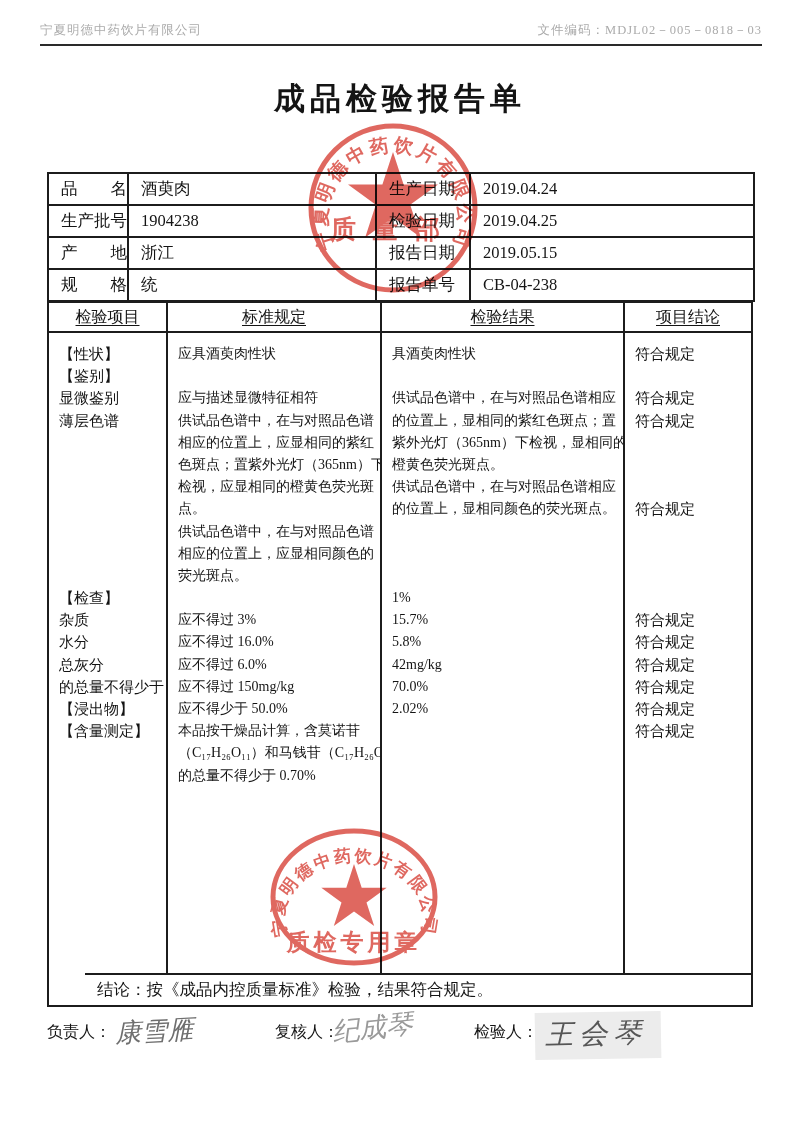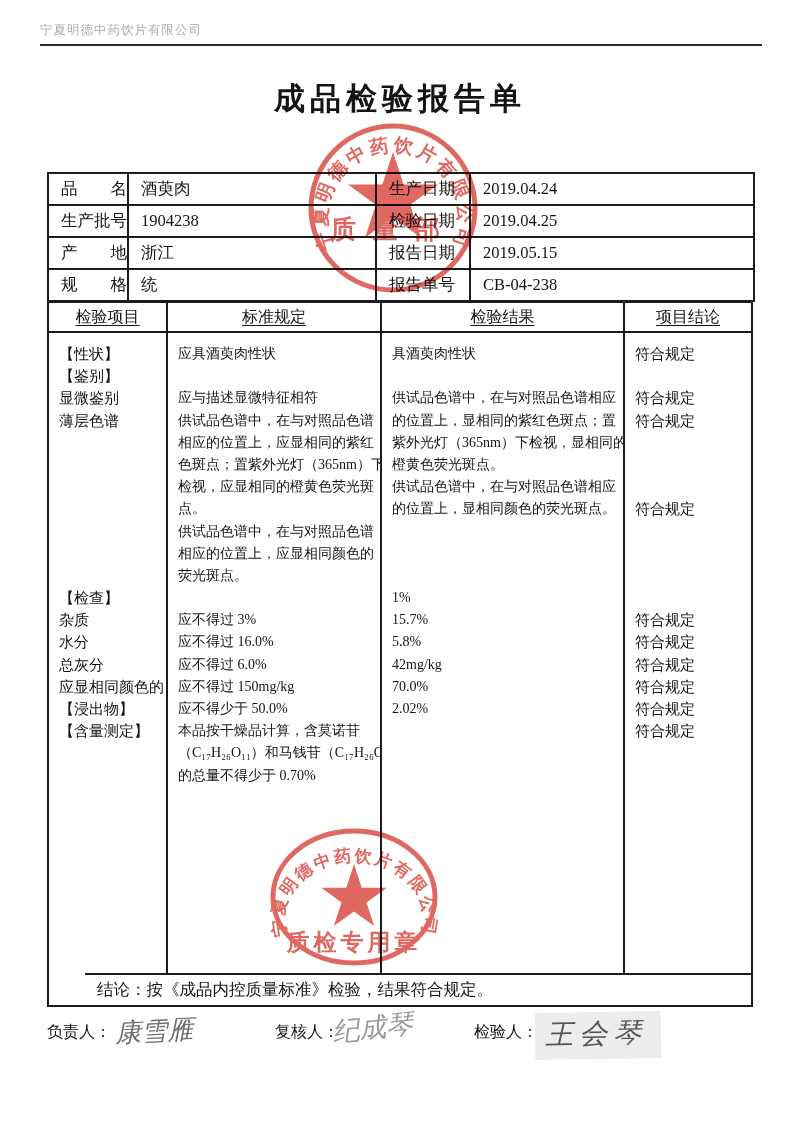--- a/index.html
+++ b/index.html
@@ -72,20 +72,21 @@
   .stamp-top{top:116px;left:300px;}
   .stamp-bottom{top:824px;left:266px;}
 </style>
 </head>
 <body>
 
 <div>
 
   <div class="page-header">
     <span class="faint">宁夏明德中药饮片有限公司</span>
+    <span class="faint">文件编码：MDJL02－005－0818－03</span>
   </div>
 
   <div class="doc-title">成品检验报告单</div>
 
   <table class="info-table">
     <colgroup>
         <col style="width:80px">
         <col style="width:248px">
         <col style="width:94px">
         <col style="width:284px">
@@ -141,21 +142,21 @@
           <div class="tline">&nbsp;</div>
           <div class="tline">&nbsp;</div>
           <div class="tline">&nbsp;</div>
           <div class="tline">&nbsp;</div>
           <div class="tline">&nbsp;</div>
           <div class="tline">&nbsp;</div>
           <div class="tline">【检查】</div>
           <div class="tline">杂质</div>
           <div class="tline">水分</div>
           <div class="tline">总灰分</div>
-          <div class="tline">应显相同颜色的</div>
+          <div class="tline">的总量不得少于</div>
           <div class="tline">【浸出物】</div>
           <div class="tline">【含量测定】</div>
           <div class="tline">&nbsp;</div>
           <div class="tline">&nbsp;</div>
         </div>
       <div class="bcol col-standard">
           <div class="tline">应具酒萸肉性状</div>
           <div class="tline">&nbsp;</div>
           <div class="tline">应与描述显微特征相符</div>
           <div class="tline">供试品色谱中，在与对照品色谱</div>

